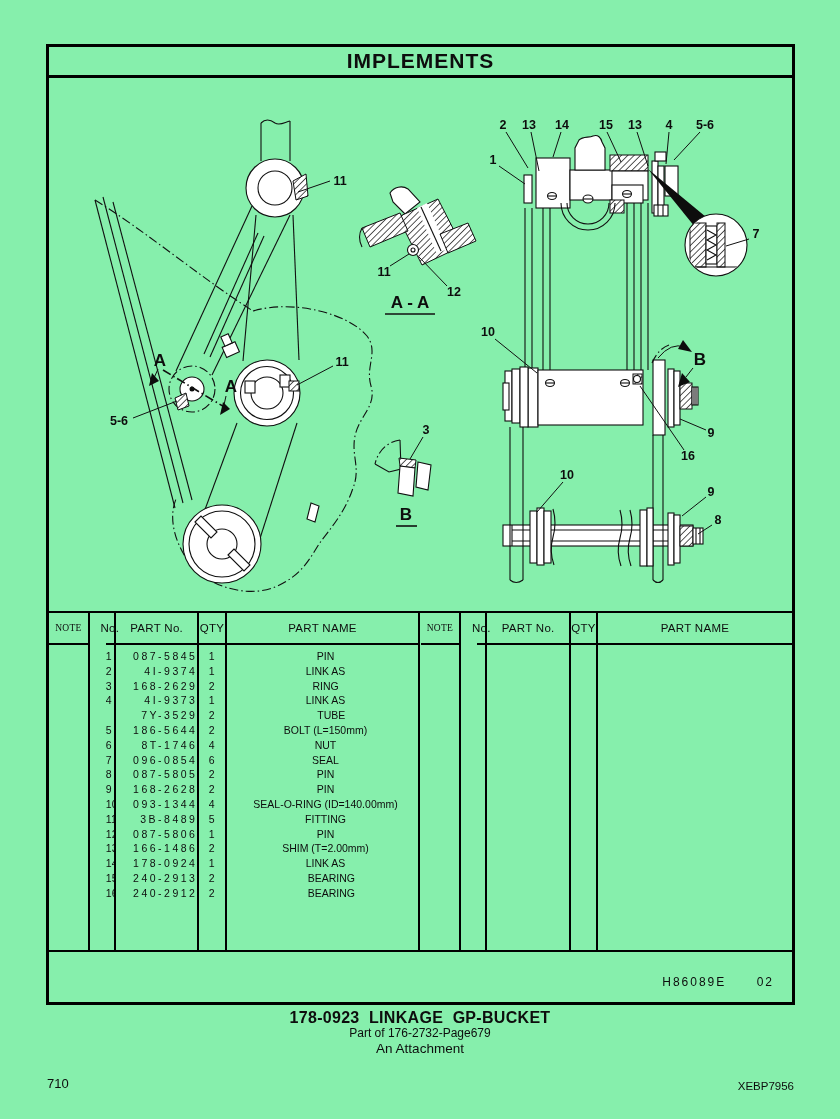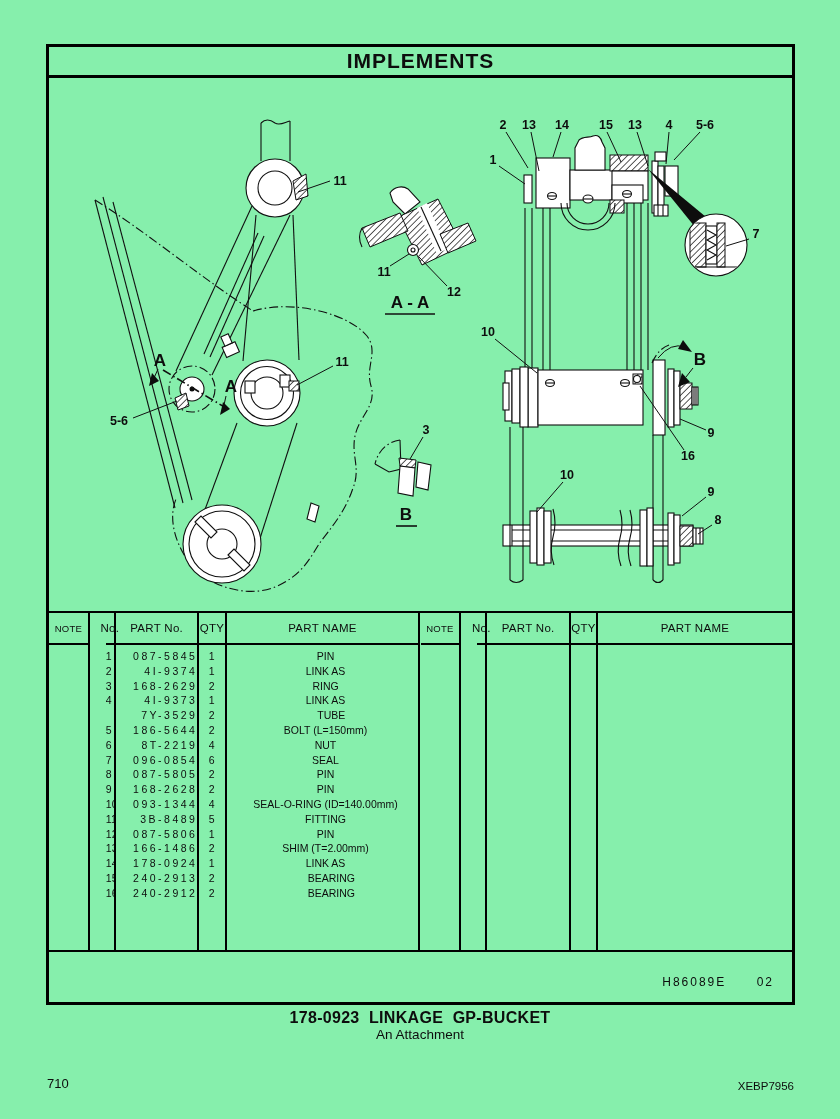--- a/index.html
+++ b/index.html
@@ -19,21 +19,21 @@
   .wh{fill:#fff;stroke:#101010;stroke-width:1.1;}
   .ht{fill:url(#h);stroke:#101010;stroke-width:1;}
   .blk{fill:#0d0d0d;stroke:none;}
   .ld{stroke:#101010;stroke-width:1;fill:none;}
   
   .ptable{position:absolute;left:0;top:564px;width:100%;height:341px;
           border-top:2px solid #000;border-bottom:2px solid #000;display:flex;box-sizing:border-box;}
   .half{width:50%;display:flex;box-sizing:border-box;}
   .col{box-sizing:border-box;border-right:2px solid #000;display:flex;flex-direction:column;}
   .half:last-child .col:last-child{border-right:none;}
-  .c-note{width:11%;} .c-no{width:7%;padding-left:16px;} .c-part{width:22.5%;} .c-qty{width:7.3%;} .c-name{width:52.2%;}
+  .c-note{width:11%;font-family:Liberation Serif, serif;} .c-no{width:7%;padding-left:16px;} .c-part{width:22.5%;} .c-qty{width:7.3%;} .c-name{width:52.2%;}
   .hcell{height:30px;border-bottom:2px solid #000;display:flex;align-items:center;justify-content:center;
          font-size:11.5px;letter-spacing:.3px;flex:none;}
   .c-note .hcell{font-size:9.5px;}
   .bcol{padding-top:4px;flex:1;}
   .cell{height:14.8px;line-height:14.8px;font-size:10.5px;white-space:pre;overflow:hidden;}
   .cell.no{text-align:right;padding-right:4px;}
   .cell.part_no{text-align:right;letter-spacing:2.5px;}
   .cell.qty{text-align:right;padding-right:10px;}
   .cell.name{text-align:center;padding-left:6px;}
   .refstrip{position:absolute;right:18px;top:928px;font-size:12px;letter-spacing:2px;}
@@ -367,21 +367,21 @@
         </div>
         <div class="col c-part">
           <div class="hcell">PART No.</div>
           <div class="bcol">
               <div class="cell part_no">087-5845</div>
               <div class="cell part_no">4I-9374</div>
               <div class="cell part_no">168-2629</div>
               <div class="cell part_no">4I-9373</div>
               <div class="cell part_no">7Y-3529</div>
               <div class="cell part_no">186-5644</div>
-              <div class="cell part_no">8T-2219</div>
+              <div class="cell part_no">8T-1746</div>
               <div class="cell part_no">096-0854</div>
               <div class="cell part_no">087-5805</div>
               <div class="cell part_no">168-2628</div>
               <div class="cell part_no">093-1344</div>
               <div class="cell part_no">3B-8489</div>
               <div class="cell part_no">087-5806</div>
               <div class="cell part_no">166-1486</div>
               <div class="cell part_no">178-0924</div>
               <div class="cell part_no">240-2913</div>
               <div class="cell part_no">240-2912</div>
@@ -457,18 +457,19 @@
     </div>
 
     <div class="refstrip">
       <span>H86089E</span>
       <span>02</span>
     </div>
   </div>
 
   <div class="caption">
     <div class="cap1">178-0923  LINKAGE  GP-BUCKET</div>
+    <div class="cap2">Part of 176-2732-Page679</div>
     <div class="cap3">An Attachment</div>
   </div>
 
   <div class="pgnum">710</div>
   <div class="doccode">XEBP7956</div>
 </div>
 
 </body></html>

